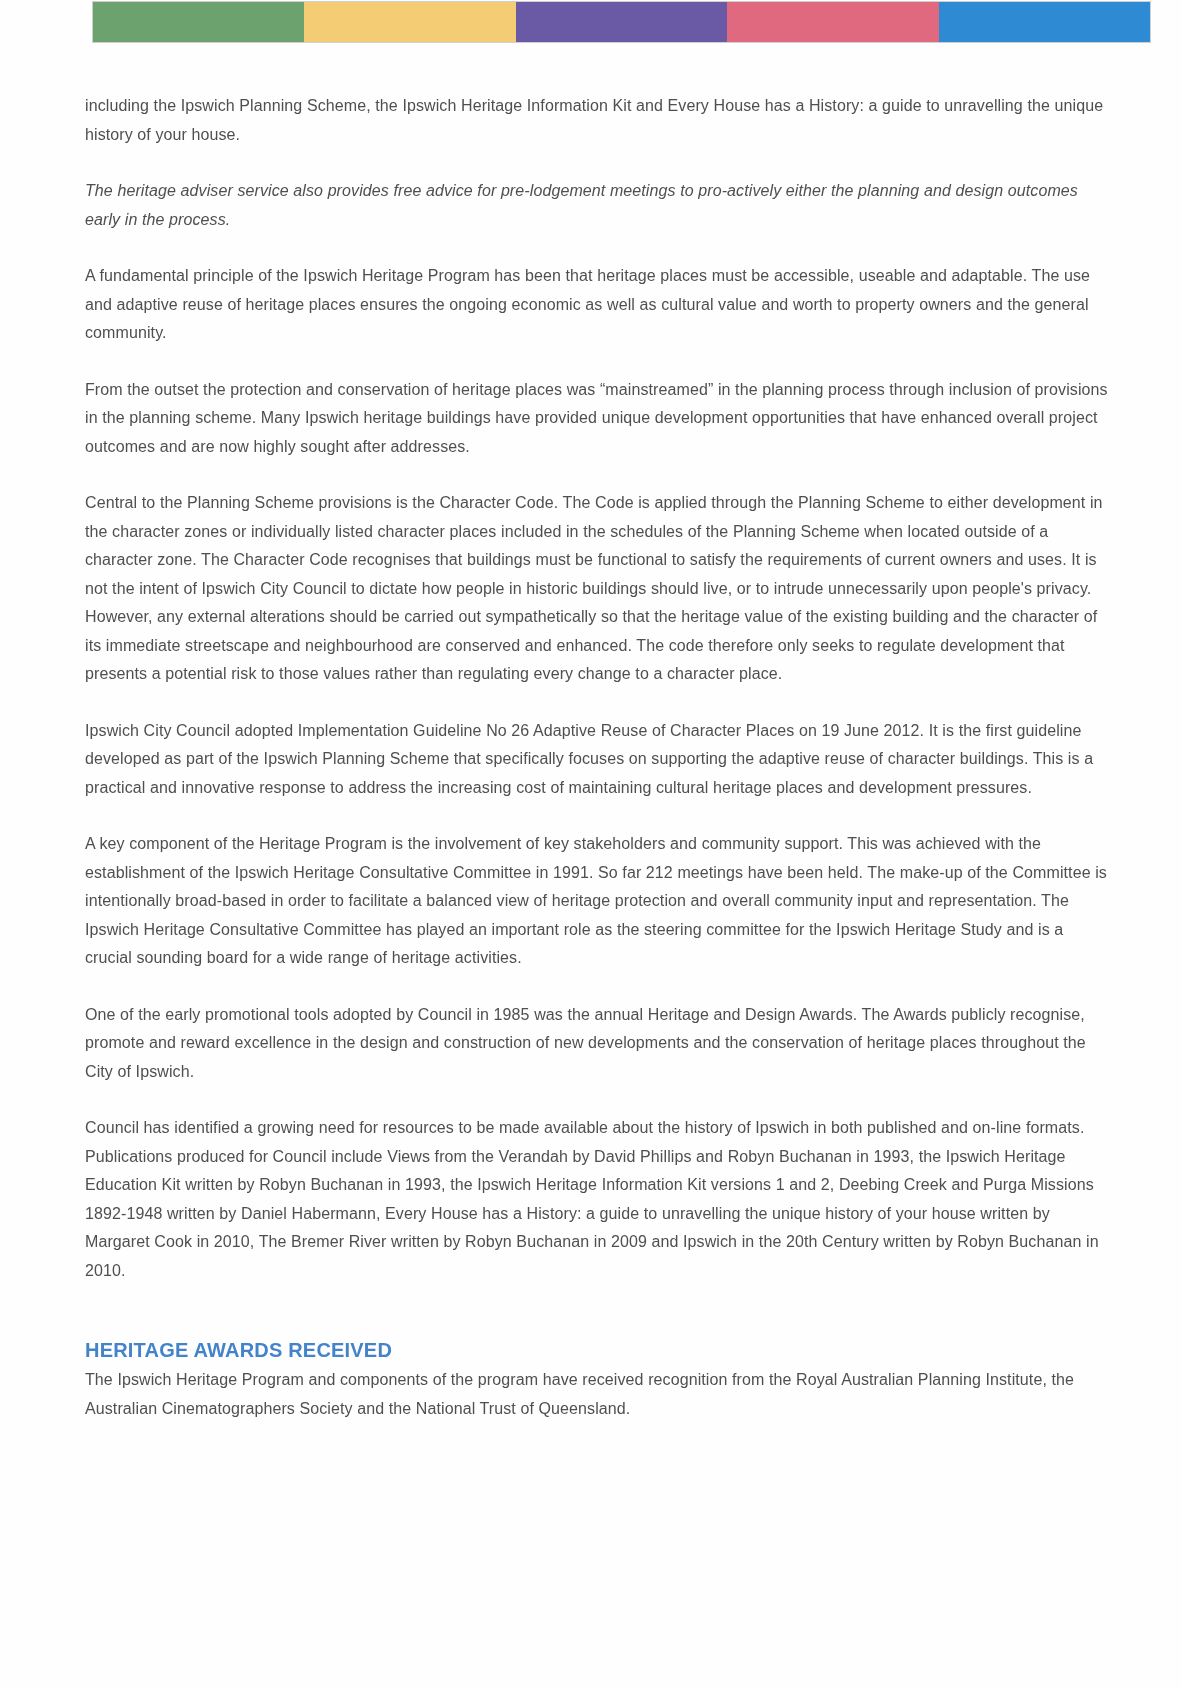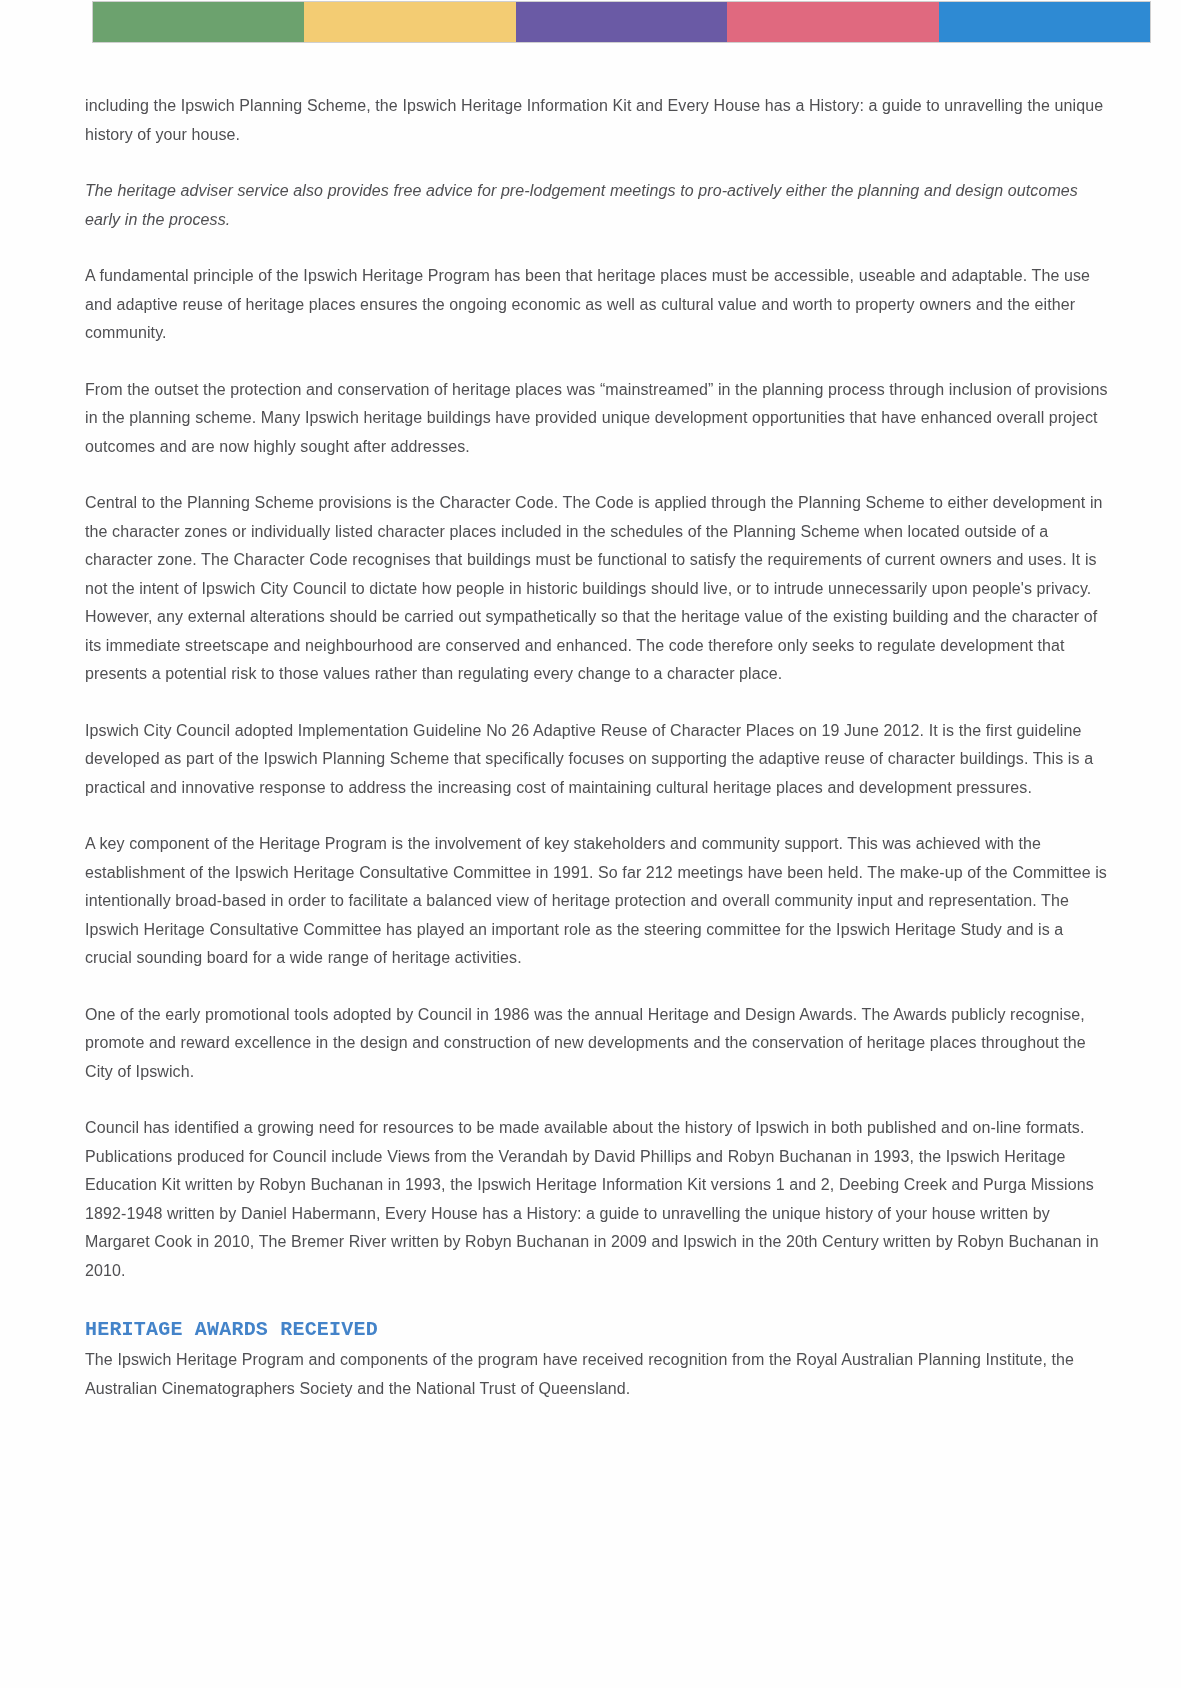--- a/index.html
+++ b/index.html
@@ -46,23 +46,22 @@
     margin: 0 0 28px 0;
     letter-spacing: 0.1px;
   }
   .para.italic {
     font-style: italic;
   }
   .section-heading {
     font-size: 20px;
     line-height: 26px;
     font-weight: bold;
-    margin: 32px 0 3px 0;
+    margin: 52px 0 3px 0;
     letter-spacing: 0.2px;
-    font-family: Liberation Mono, monospace;
   }
   .closing {
     margin-bottom: 4px;
   }
 </style>
 </head>
 <body>
 
 <div class="page">
 
@@ -72,31 +71,31 @@
     <div class="seg" style="background: rgb(106, 90, 165);"></div>
     <div class="seg" style="background: rgb(224, 105, 127);"></div>
     <div class="seg" style="background: rgb(46, 138, 211);"></div>
   </div>
 
   <div class="content">
     <p class="para">including the Ipswich Planning Scheme, the Ipswich Heritage Information Kit and Every House has a History: a guide to unravelling the unique history of your house.</p>
 
     <p class="para italic">The heritage adviser service also provides free advice for pre-lodgement meetings to pro-actively either the planning and design outcomes early in the process.</p>
 
-    <p class="para">A fundamental principle of the Ipswich Heritage Program has been that heritage places must be accessible, useable and adaptable. The use and adaptive reuse of heritage places ensures the ongoing economic as well as cultural value and worth to property owners and the either community.</p>
+    <p class="para">A fundamental principle of the Ipswich Heritage Program has been that heritage places must be accessible, useable and adaptable. The use and adaptive reuse of heritage places ensures the ongoing economic as well as cultural value and worth to property owners and the general community.</p>
 
     <p class="para">From the outset the protection and conservation of heritage places was “mainstreamed” in the planning process through inclusion of provisions in the planning scheme. Many Ipswich heritage buildings have provided unique development opportunities that have enhanced overall project outcomes and are now highly sought after addresses.</p>
 
     <p class="para">Central to the Planning Scheme provisions is the Character Code. The Code is applied through the Planning Scheme to either development in the character zones or individually listed character places included in the schedules of the Planning Scheme when located outside of a character zone. The Character Code recognises that buildings must be functional to satisfy the requirements of current owners and uses. It is not the intent of Ipswich City Council to dictate how people in historic buildings should live, or to intrude unnecessarily upon people's privacy. However, any external alterations should be carried out sympathetically so that the heritage value of the existing building and the character of its immediate streetscape and neighbourhood are conserved and enhanced. The code therefore only seeks to regulate development that presents a potential risk to those values rather than regulating every change to a character place.</p>
 
     <p class="para">Ipswich City Council adopted Implementation Guideline No 26 Adaptive Reuse of Character Places on 19 June 2012. It is the first guideline developed as part of the Ipswich Planning Scheme that specifically focuses on supporting the adaptive reuse of character buildings. This is a practical and innovative response to address the increasing cost of maintaining cultural heritage places and development pressures.</p>
 
     <p class="para">A key component of the Heritage Program is the involvement of key stakeholders and community support. This was achieved with the establishment of the Ipswich Heritage Consultative Committee in 1991. So far 212 meetings have been held. The make-up of the Committee is intentionally broad-based in order to facilitate a balanced view of heritage protection and overall community input and representation. The Ipswich Heritage Consultative Committee has played an important role as the steering committee for the Ipswich Heritage Study and is a crucial sounding board for a wide range of heritage activities.</p>
 
-    <p class="para">One of the early promotional tools adopted by Council in 1986 was the annual Heritage and Design Awards. The Awards publicly recognise, promote and reward excellence in the design and construction of new developments and the conservation of heritage places throughout the City of Ipswich.</p>
+    <p class="para">One of the early promotional tools adopted by Council in 1985 was the annual Heritage and Design Awards. The Awards publicly recognise, promote and reward excellence in the design and construction of new developments and the conservation of heritage places throughout the City of Ipswich.</p>
 
     <p class="para">Council has identified a growing need for resources to be made available about the history of Ipswich in both published and on-line formats. Publications produced for Council include Views from the Verandah by David Phillips and Robyn Buchanan in 1993, the Ipswich Heritage Education Kit written by Robyn Buchanan in 1993, the Ipswich Heritage Information Kit versions 1 and 2, Deebing Creek and Purga Missions 1892-1948 written by Daniel Habermann, Every House has a History: a guide to unravelling the unique history of your house written by Margaret Cook in 2010, The Bremer River written by Robyn Buchanan in 2009 and Ipswich in the 20th Century written by Robyn Buchanan in 2010.</p>
 
     <h2 class="section-heading" style="color: rgb(67, 131, 201);">HERITAGE AWARDS RECEIVED</h2>
 
     <p class="para closing">The Ipswich Heritage Program and components of the program have received recognition from the Royal Australian Planning Institute, the Australian Cinematographers Society and the National Trust of Queensland.</p>
   </div>
 
 </div>
 

